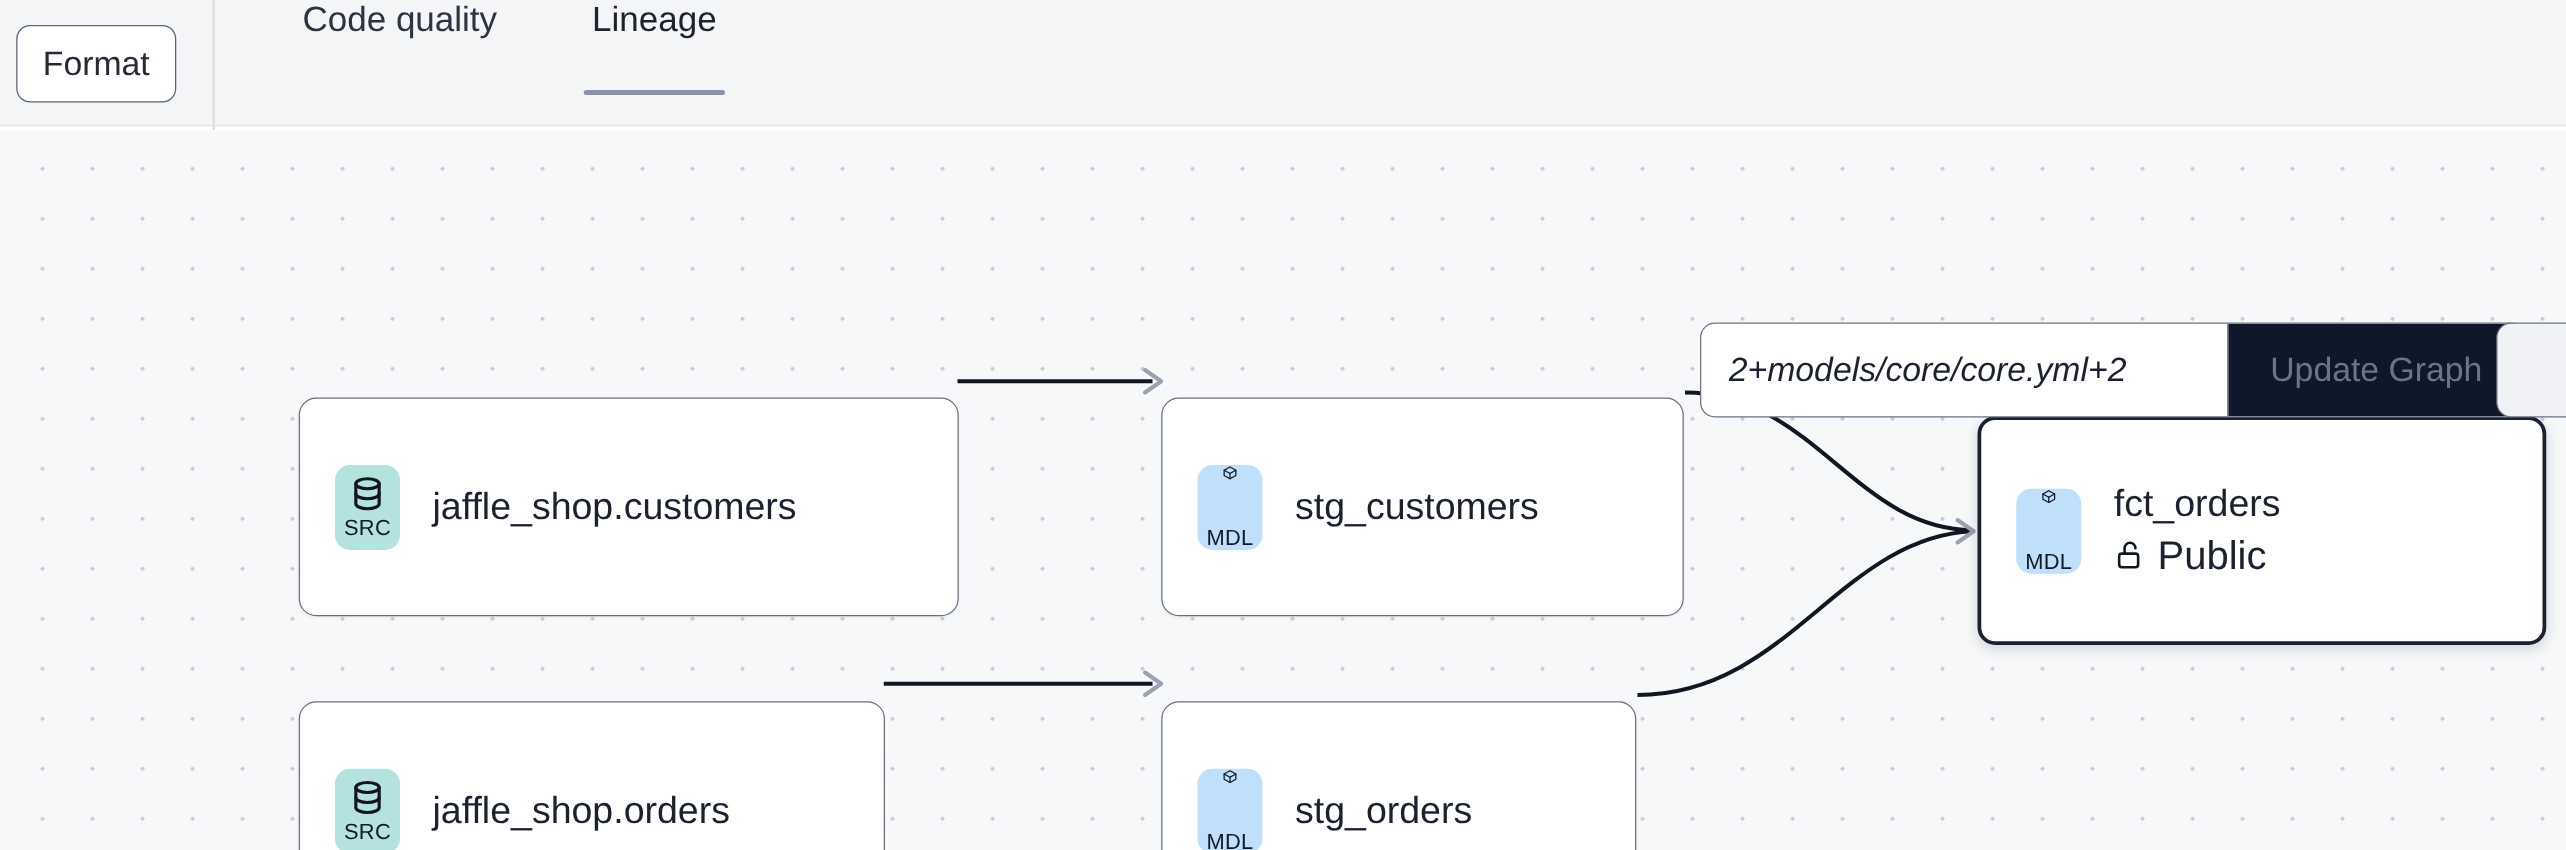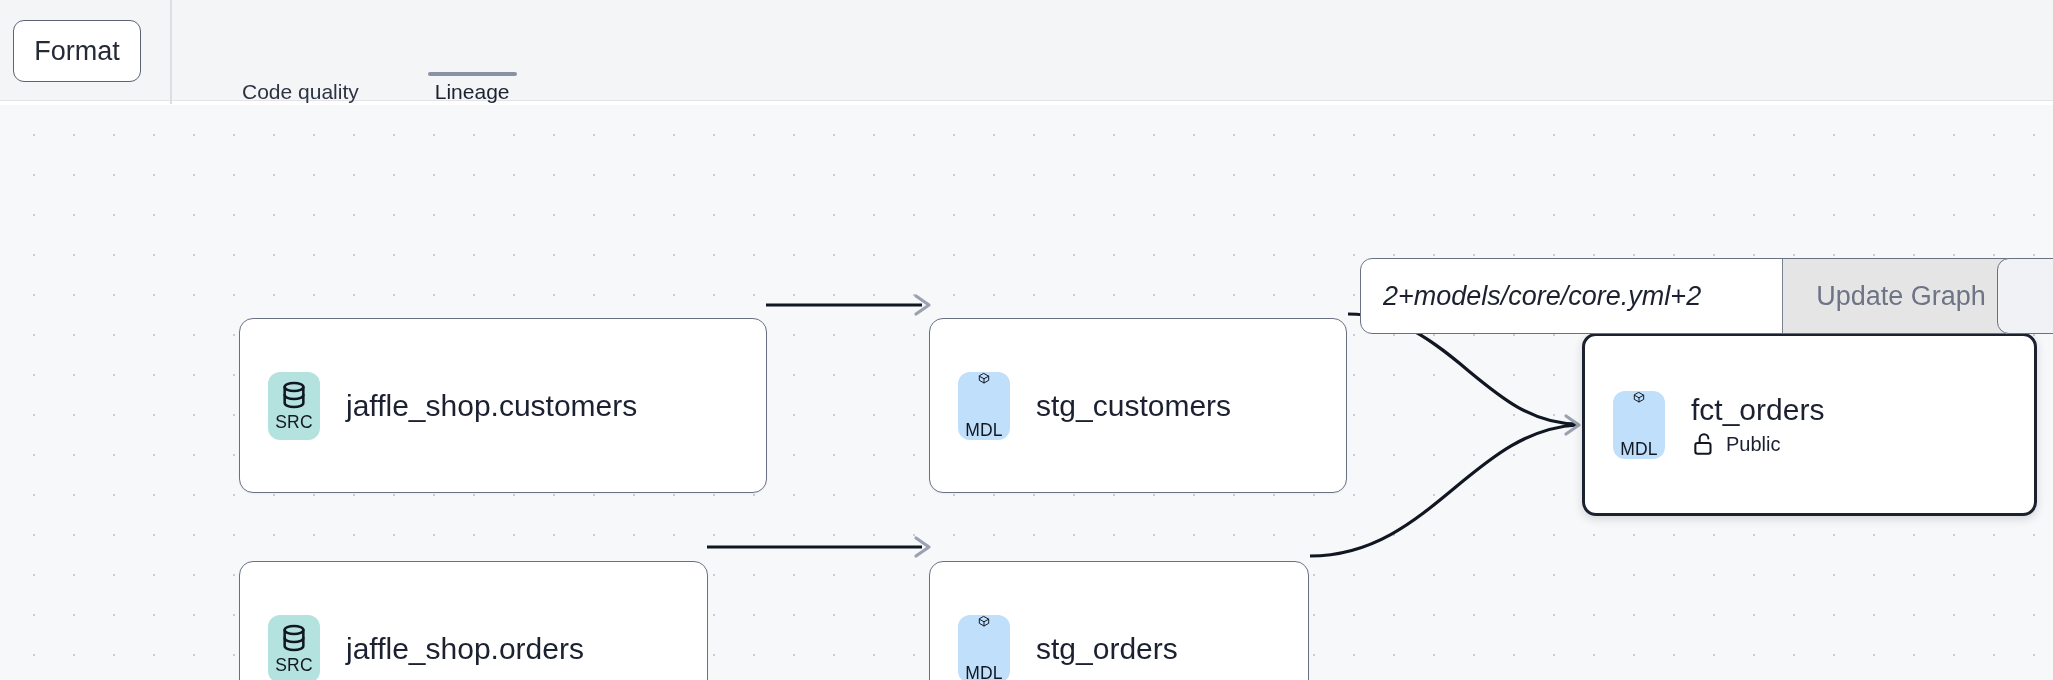--- a/index.html
+++ b/index.html
@@ -56,22 +56,22 @@
     left: 232px;
     top: 0;
     height: 104px;
     display: flex;
     align-items: flex-start;
   }
   .tab {
     position: relative;
     height: 104px;
     display: flex;
-    align-items: flex-end;
-    font-size: 21px;
+    align-items: flex-start;
+    font-size: 28px;
     color: #2e3342;
     cursor: pointer;
     padding: 0 10px;
     box-sizing: border-box;
   }
   .tab.active { color: #1c2230; }
   .tab .underline {
     position: absolute;
     bottom: 28px;
     left: 3px;
@@ -150,21 +150,21 @@
   .node-title {
     font-size: 30px;
     color: #1b2130;
     line-height: 1.18;
     white-space: nowrap;
   }
   .node-sub {
     display: flex;
     align-items: center;
     gap: 9px;
-    font-size: 20px;
+    font-size: 32px;
     color: #1b2130;
     margin-top: 4px;
     white-space: nowrap;
     text-align: center;
   }
   .node-sub svg { display: block; flex: 0 0 auto; }
 
   
   .selector {
     position: absolute;
@@ -186,21 +186,21 @@
     background: transparent;
     font-family: "Liberation Sans", sans-serif;
     font-size: 27px;
     color: #1b2130;
     padding: 0 22px;
     box-sizing: border-box;
     font-style: italic;
   }
   .selector-btn {
     width: 237px;
-    background: #e5e5e5;
+    background: #0f172a;
     border-left: 1.5px solid #7a8192;
     display: flex;
     align-items: center;
     justify-content: center;
     font-size: 27px;
     color: #6d7486;
     cursor: pointer;
     box-sizing: border-box;
   }
   .edge-control {

